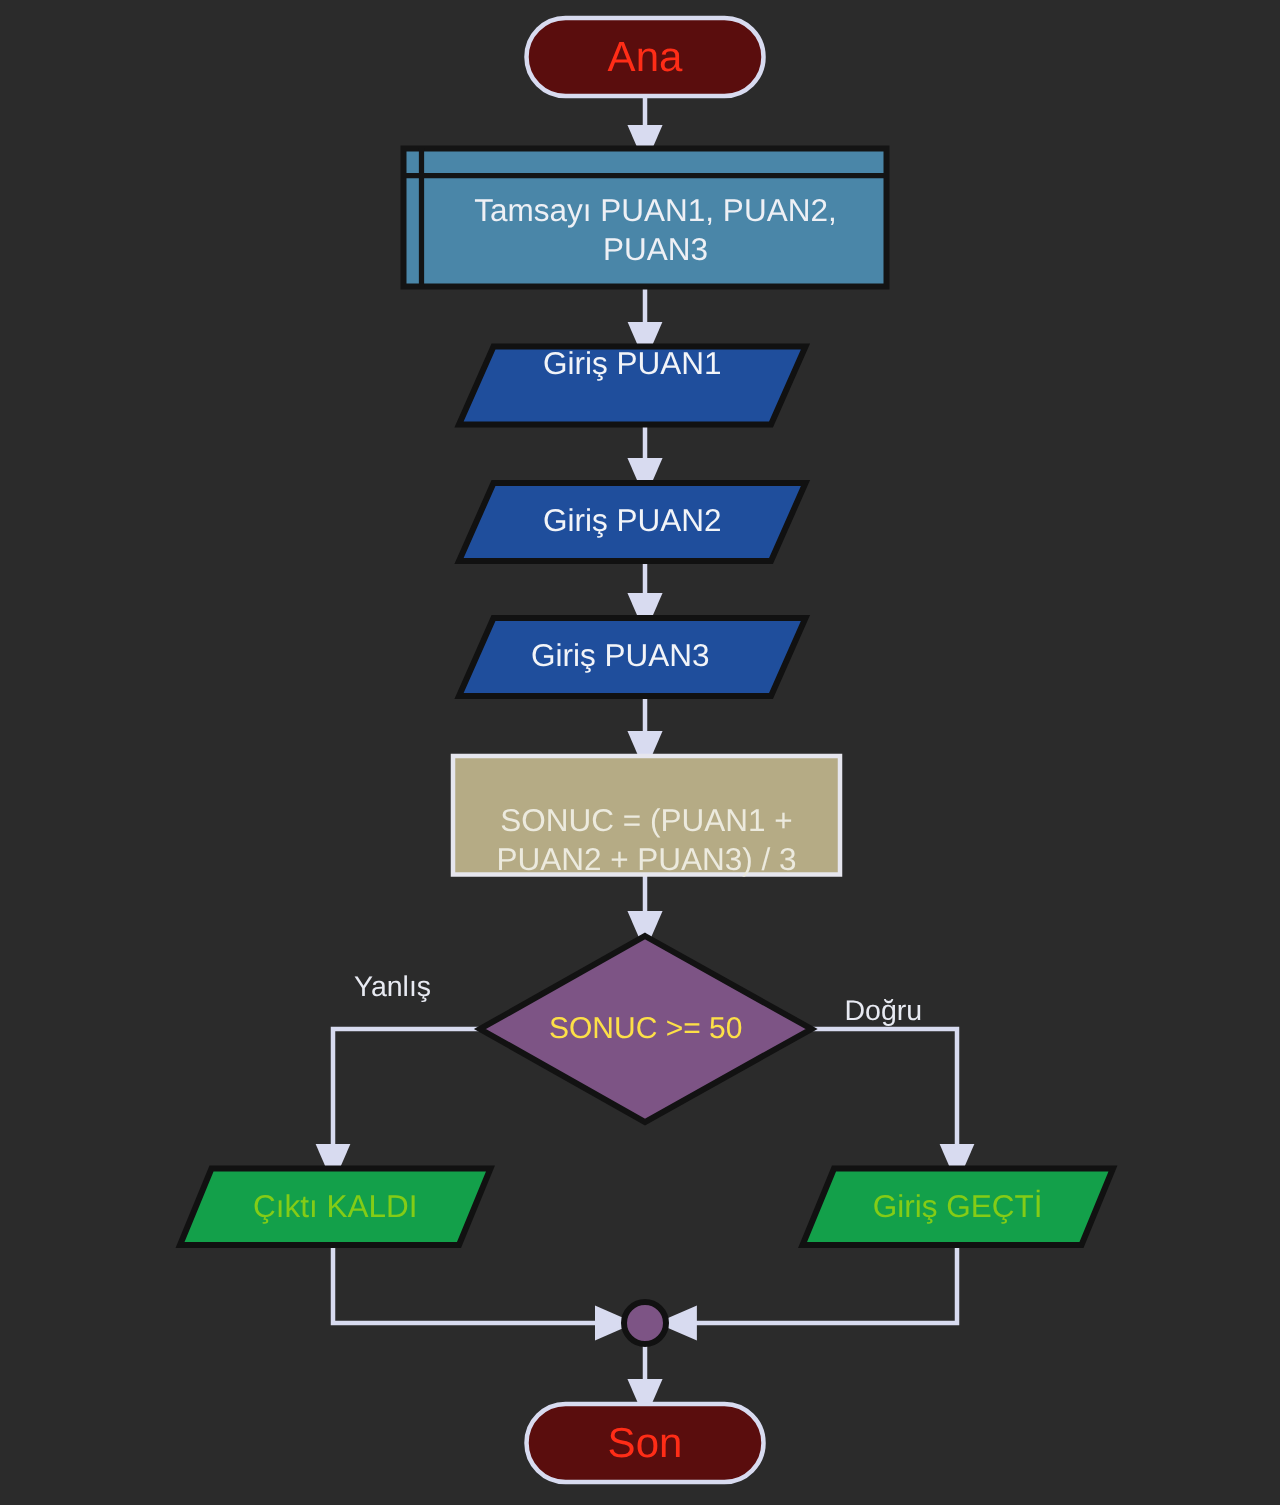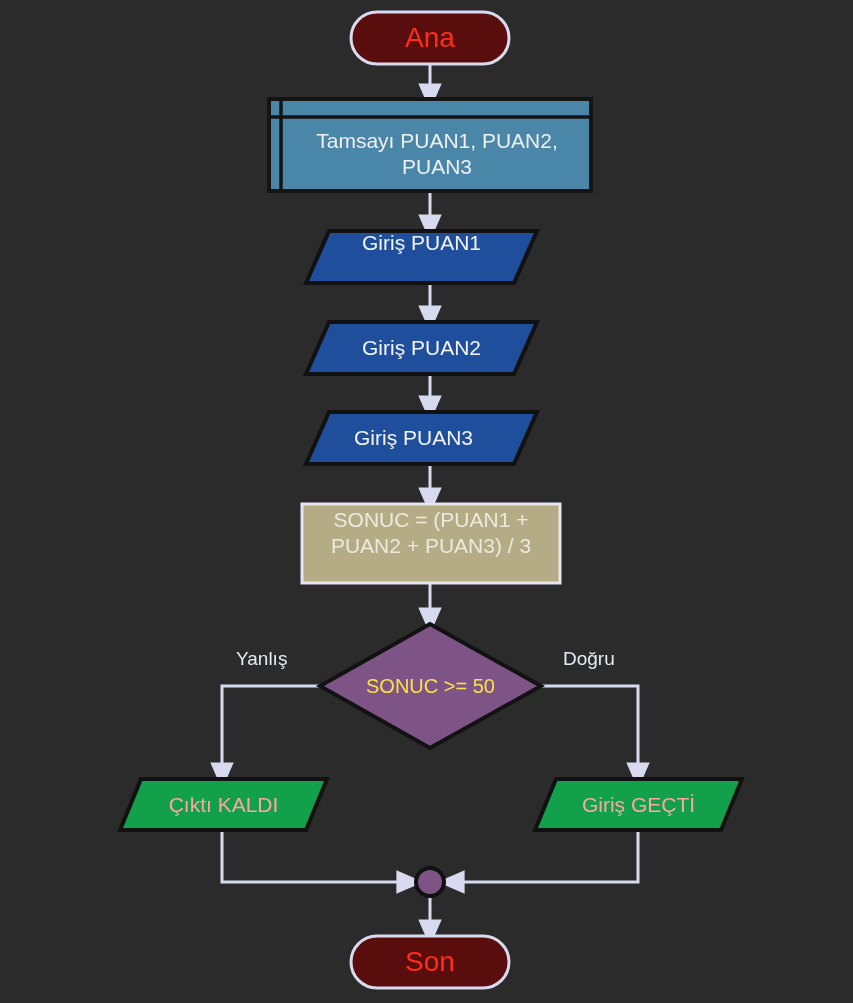--- a/index.html
+++ b/index.html
@@ -46,21 +46,21 @@
   .lbl-process {
     font-size: 21px;
     color: #eceade;
   }
   .lbl-decision {
     font-size: 20px;
     color: #fde047;
   }
   .lbl-output {
     font-size: 21px;
-    color: #fca5a5;
+    color: #84cc16;
   }
   .edge-label {
     position: absolute;
     font-size: 19px;
     color: #e8eaf2;
     white-space: nowrap;
   }
 </style>
 </head>
 <body>
@@ -118,26 +118,26 @@
 
 <div class="node-label lbl-declare" style="left:287px; top:119px; width:300px; height:70px;">Tamsayı PUAN1, PUAN2,
 PUAN3</div>
 
 <div class="node-label lbl-io" style="left:306px; top:217px; width:231px; height:52px;">Giriş PUAN1</div>
 
 <div class="node-label lbl-io" style="left:306px; top:322px; width:231px; height:52px;">Giriş PUAN2</div>
 
 <div class="node-label lbl-io" style="left:298px; top:412px; width:231px; height:52px;">Giriş PUAN3</div>
 
-<div class="node-label lbl-process" style="left:302px; top:500px; width:258px; height:66px;border-radius:24px;">SONUC = (PUAN1 +
+<div class="node-label lbl-process" style="left:302px; top:528px; width:258px; height:66px;border-radius:24px;">SONUC = (PUAN1 +
 PUAN2 + PUAN3) / 3</div>
 
 <div class="node-label lbl-decision" style="left:320px; top:660px; width:221px; height:52px;">SONUC &gt;= 50</div>
 
 <div class="node-label lbl-output" style="left:120px; top:779px; width:207px; height:51px;">Çıktı KALDI</div>
 
 <div class="node-label lbl-output" style="left:535px; top:779px; width:207px; height:51px;">Giriş GEÇTİ</div>
 
 <div class="node-label lbl-terminator" style="left:351px; top:936px; width:158px; height:52px;">Son</div>
 
 <div class="edge-label" style="left:236px; top:648px;">Yanlış</div>
 
-<div class="edge-label" style="left:563px; top:648px;">Doğru</div>
+<div class="edge-label" style="left:563px; top:664px;">Doğru</div>
 
 </body></html>

